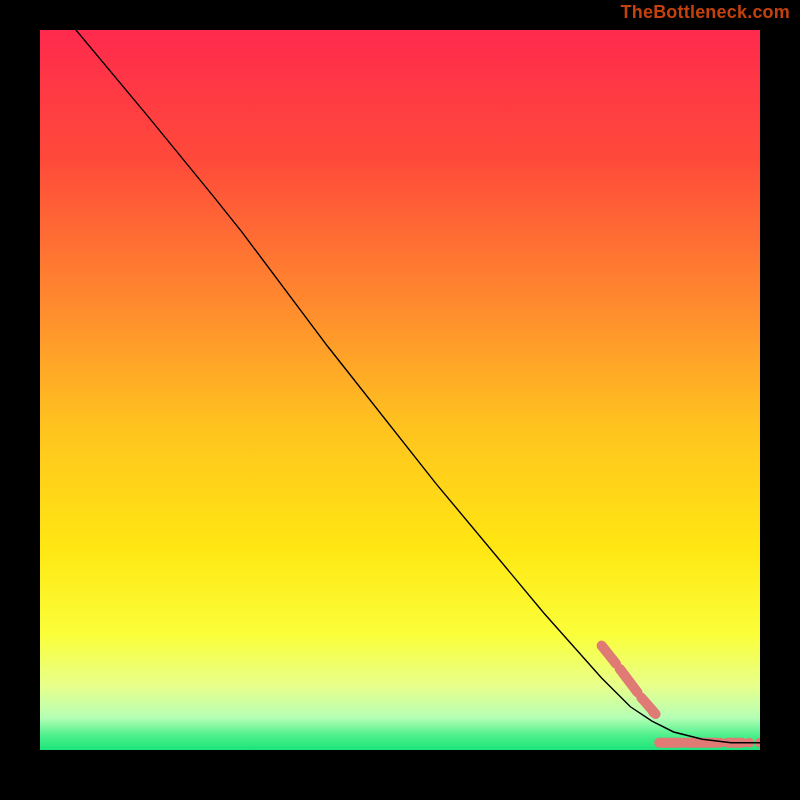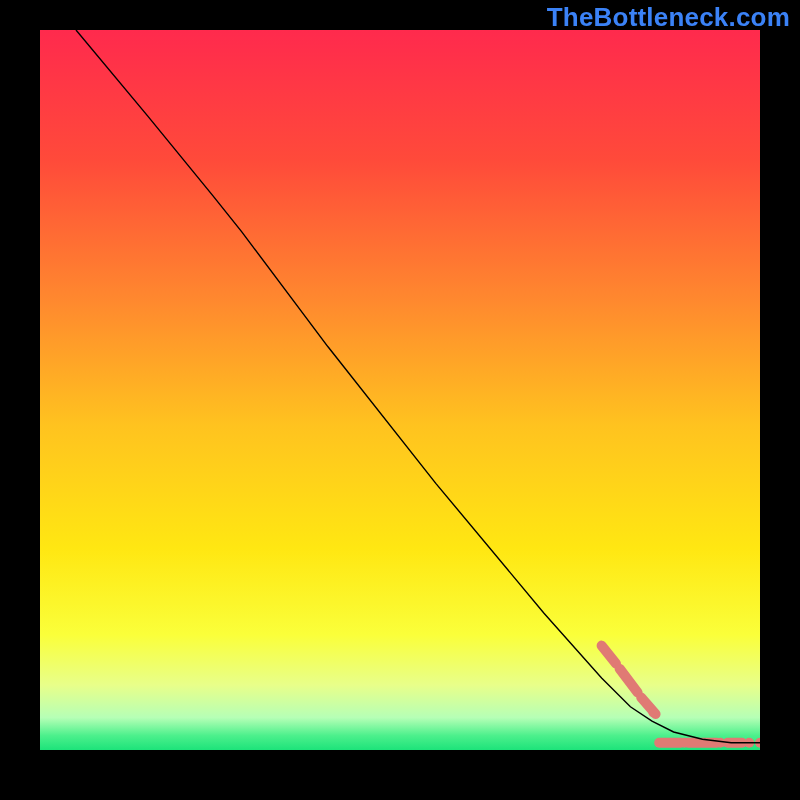--- a/index.html
+++ b/index.html
@@ -14,22 +14,22 @@
   .frame {
     position: relative;
     width: 800px;
     height: 800px;
     background: #000;
   }
   .watermark {
     position: absolute;
     top: 2px;
     right: 10px;
-    color: #3b82f6;
-    font-size: 26px;
+    color: #c2410c;
+    font-size: 18px;
     font-weight: 600;
     letter-spacing: 0.2px;
   }
   .plot {
     position: absolute;
     left: 40px;
     top: 30px;
     width: 720px;
     height: 720px;
   }

